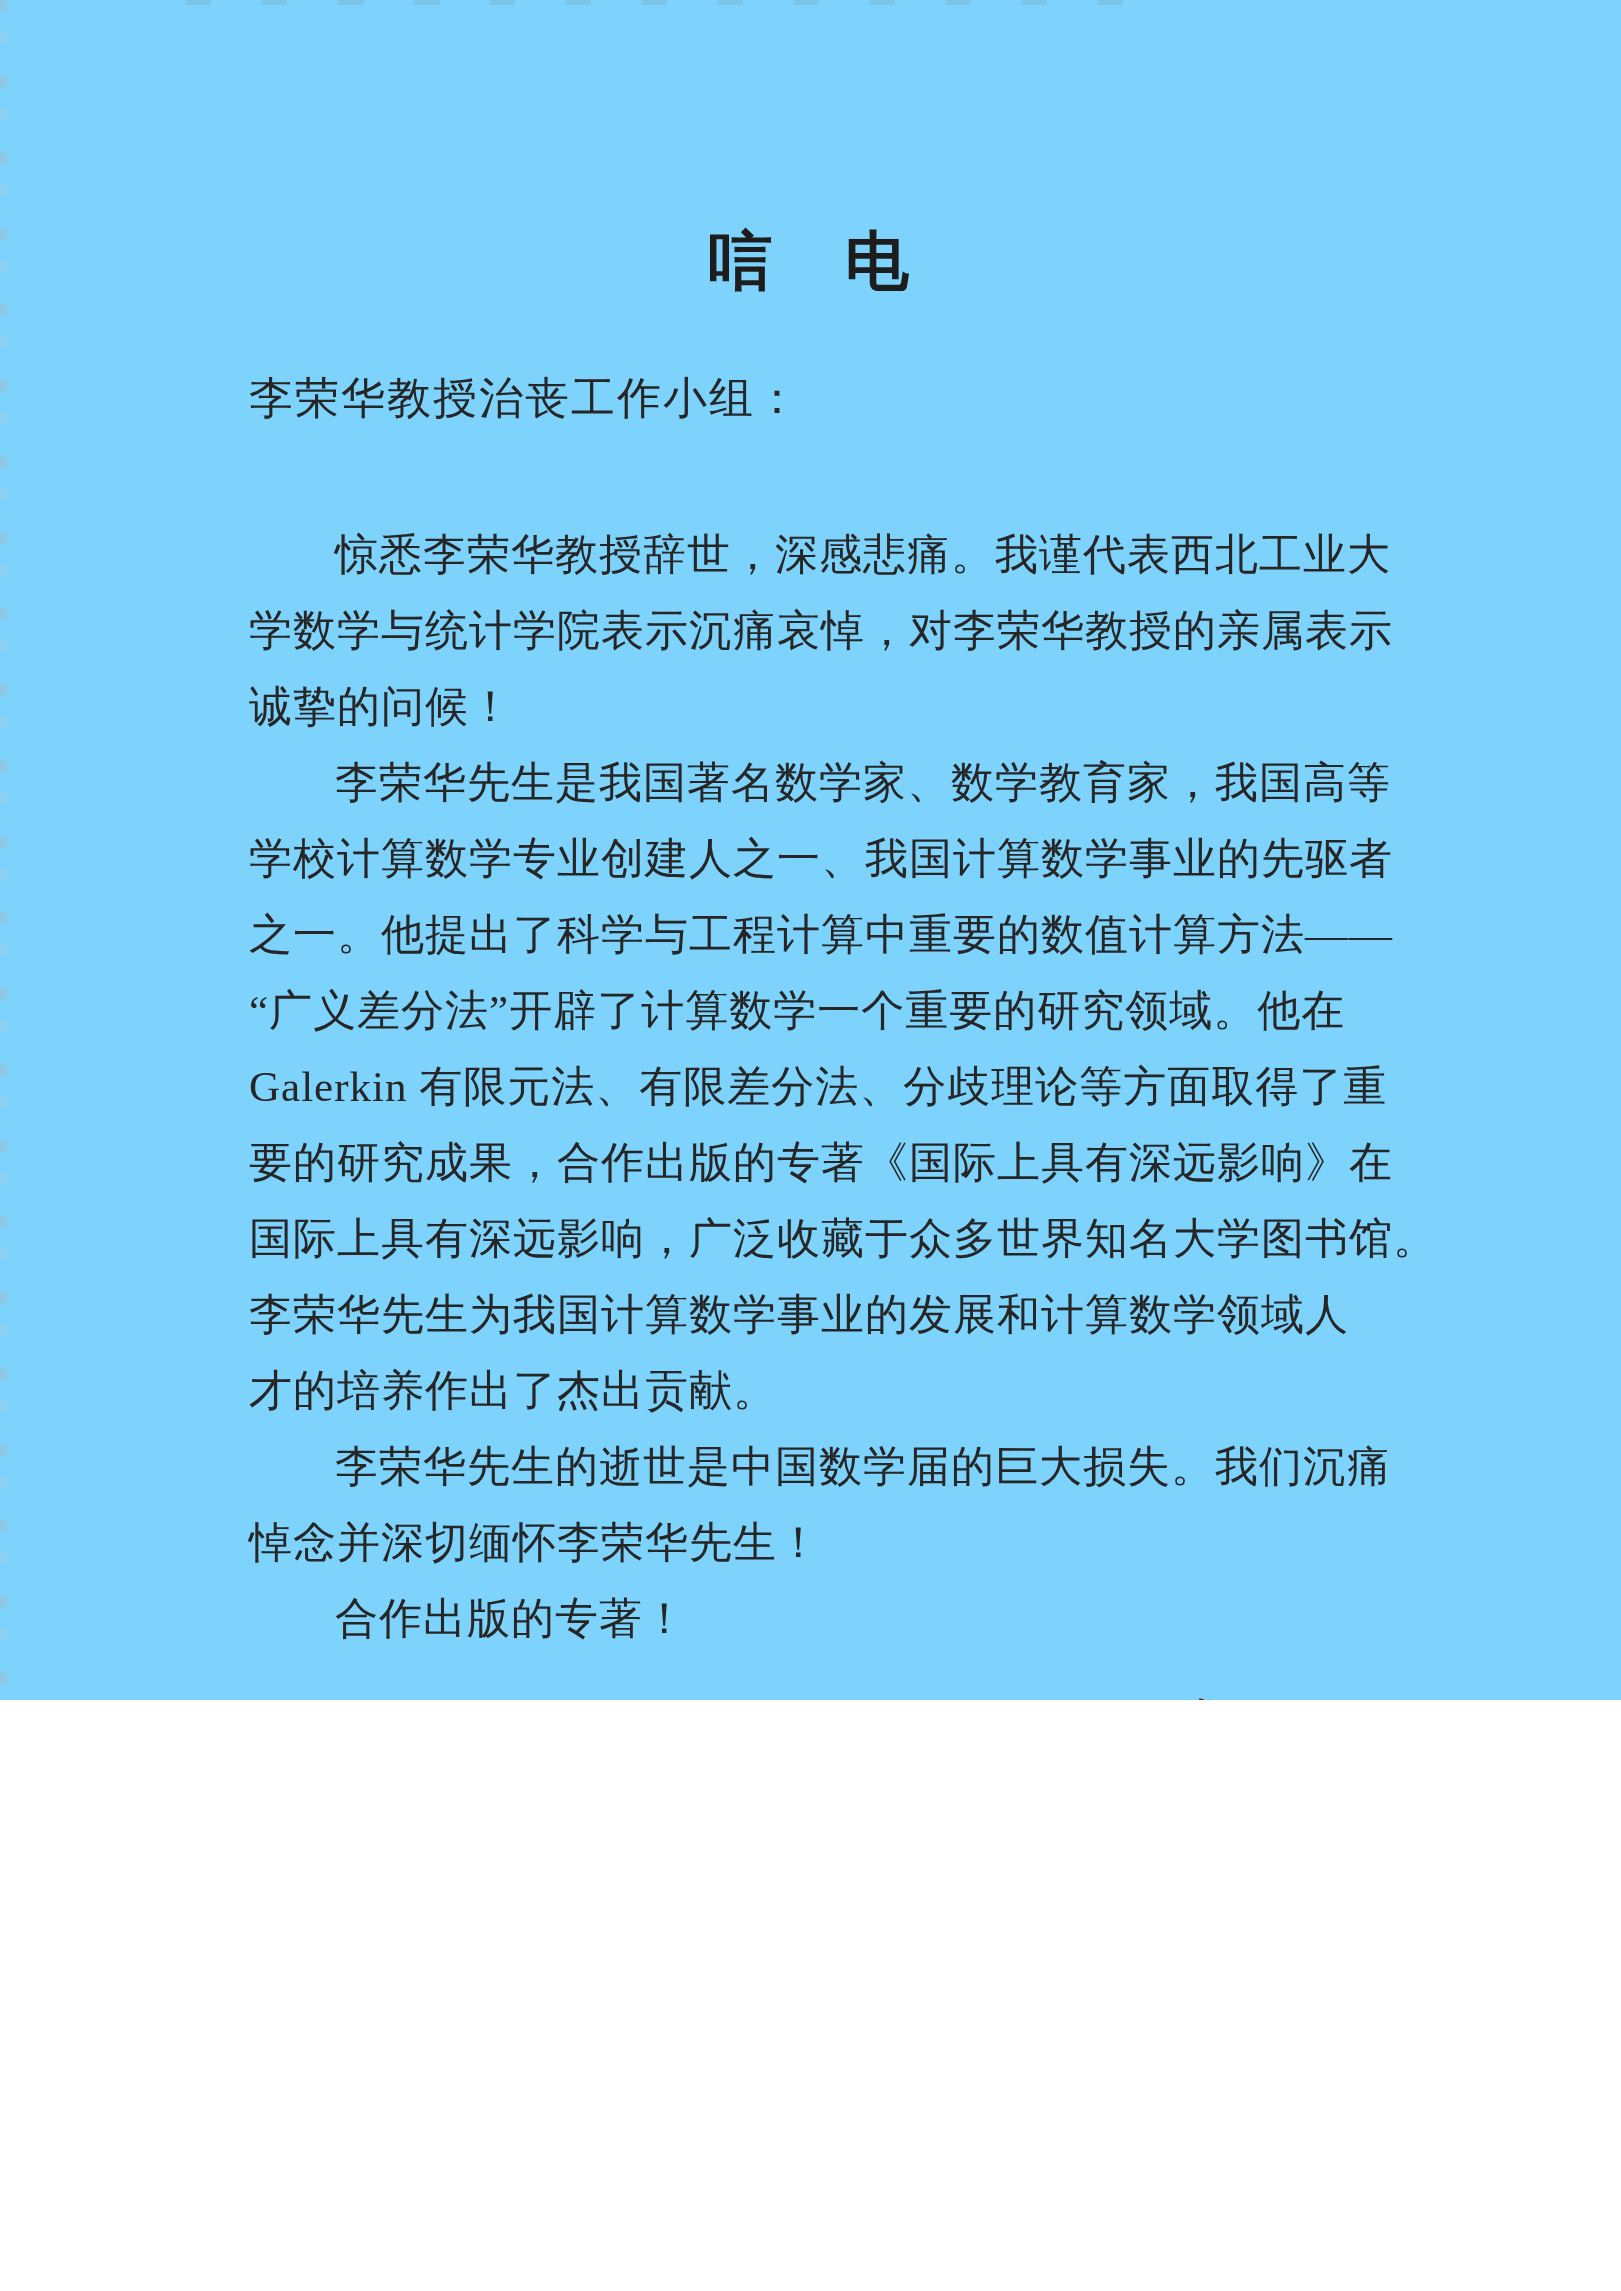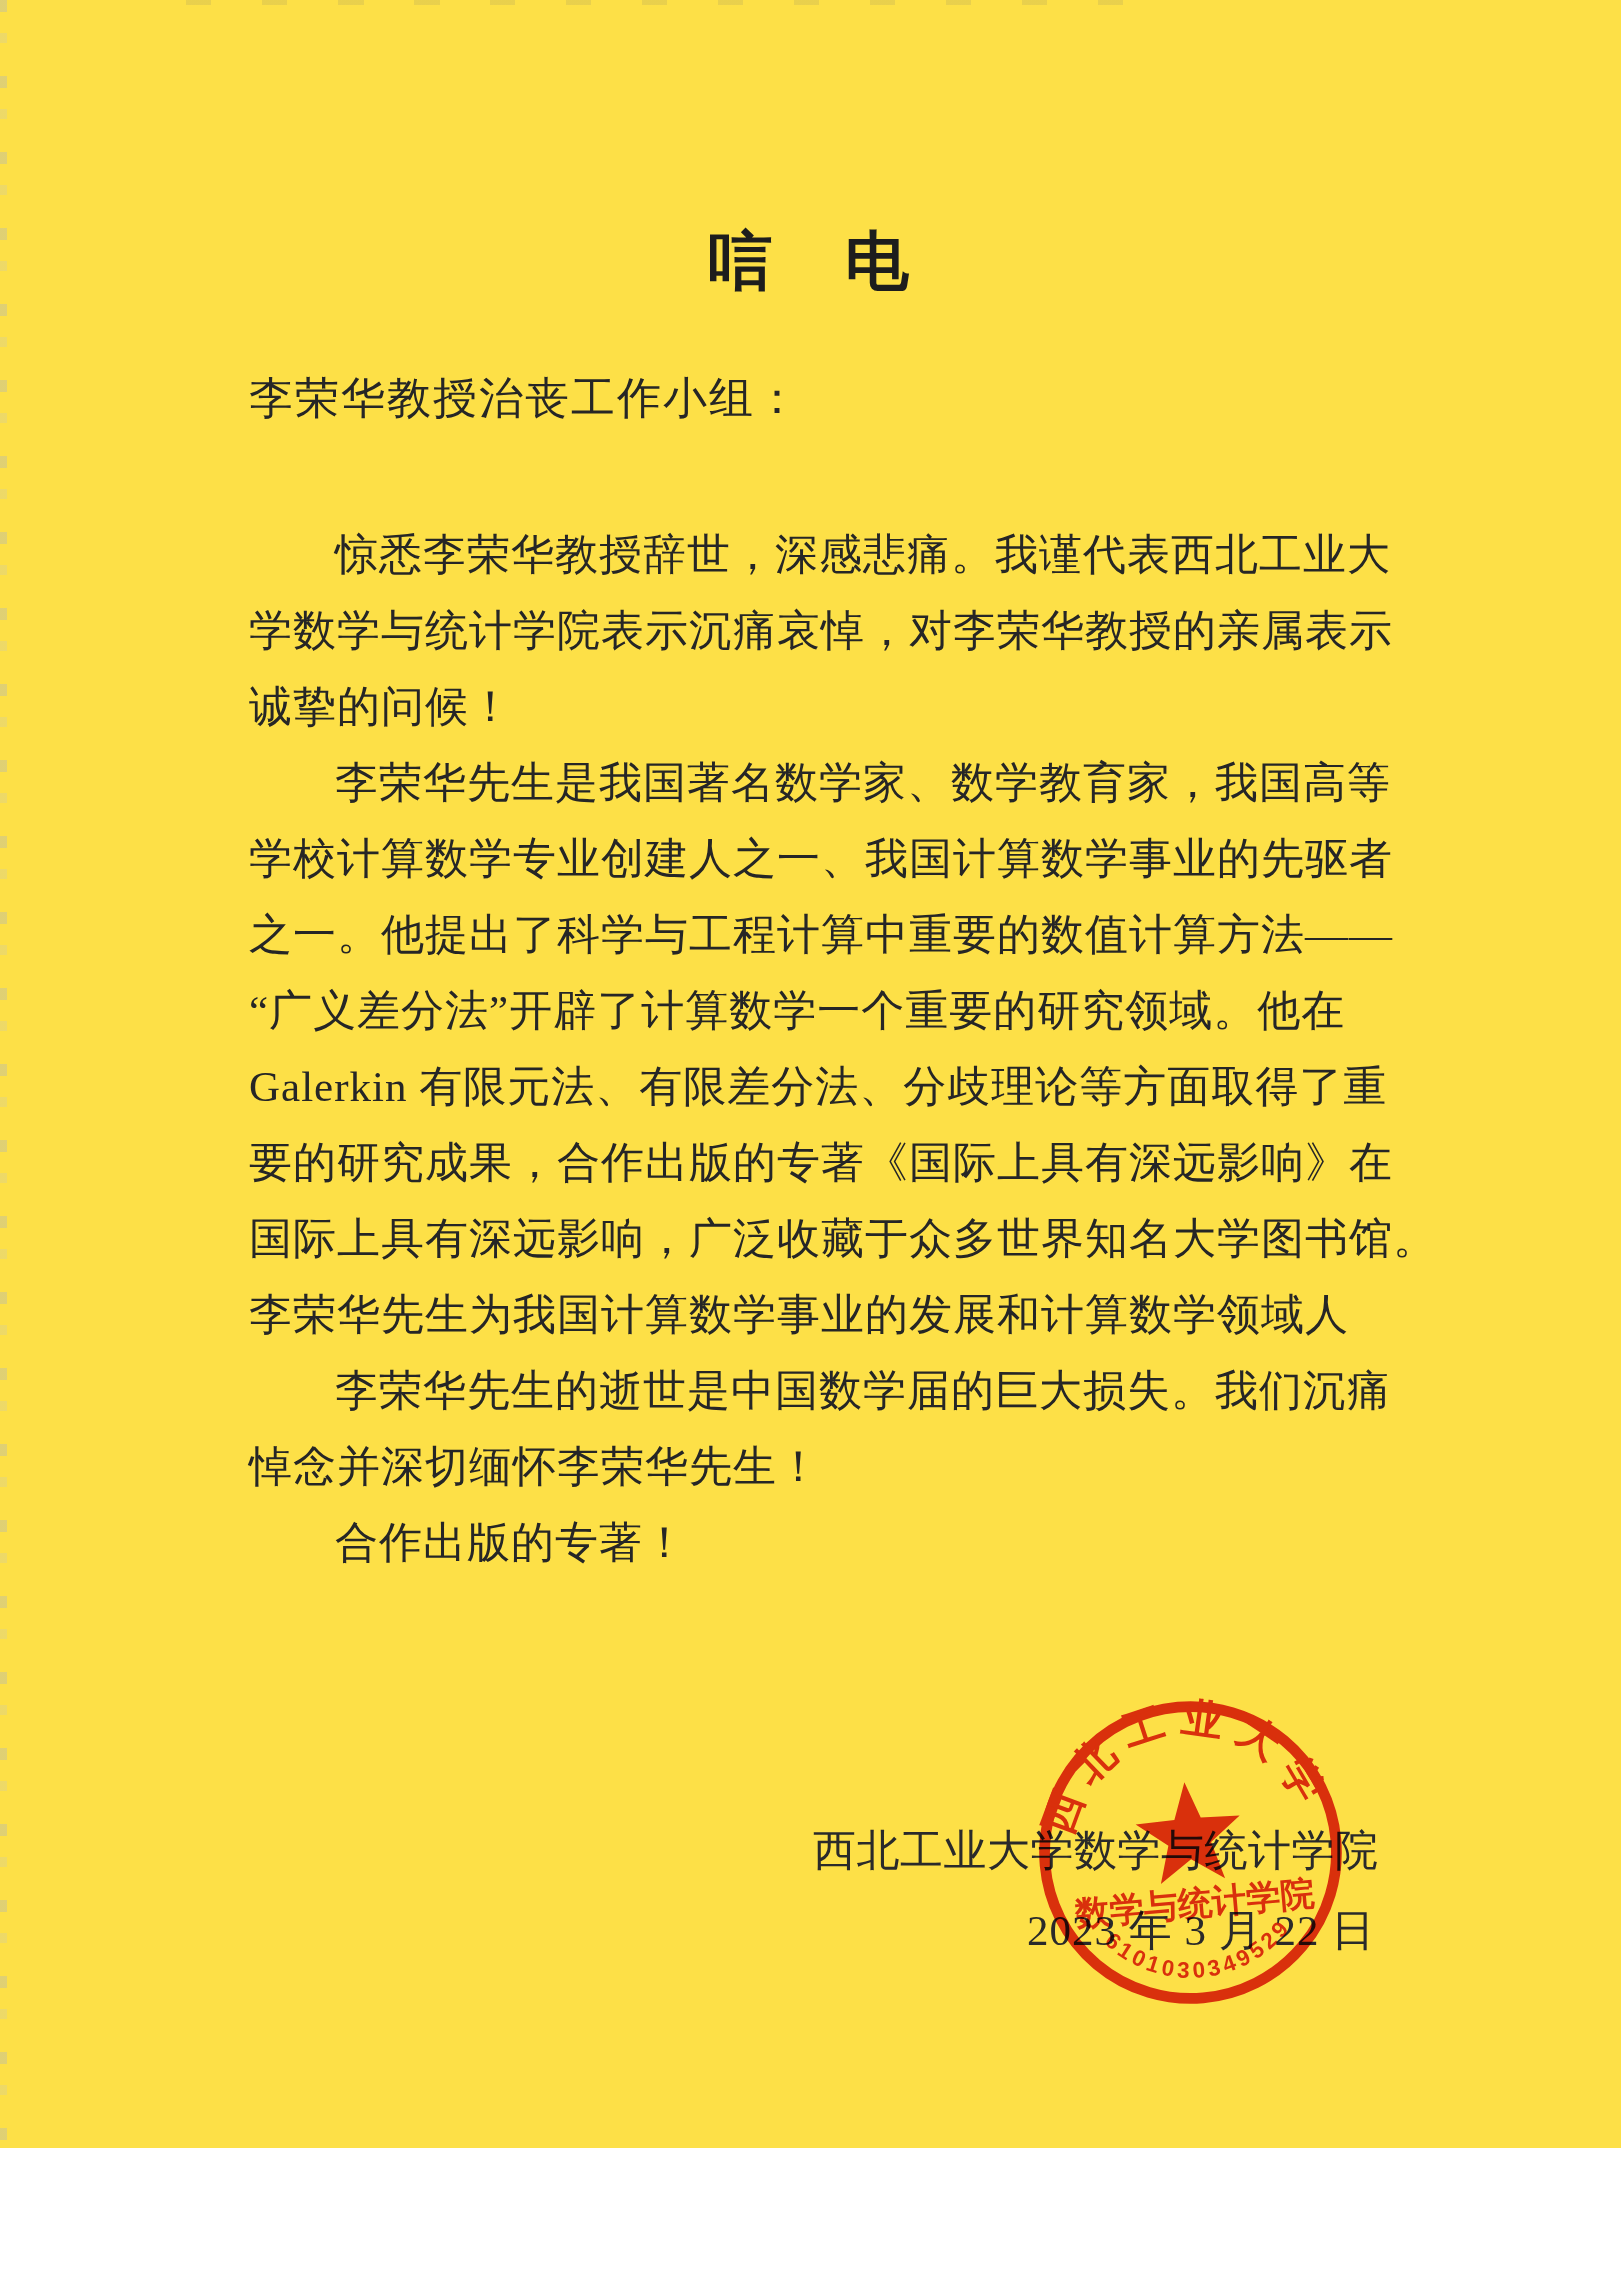--- a/index.html
+++ b/index.html
@@ -1,19 +1,19 @@
 <!DOCTYPE html>
 <html><head>
 <meta charset="utf-8">
 <style>
   html,body{margin:0;padding:0;background:#ffffff;}
   .page{
     position:relative;
-    width:1621px;height:2148px;
-    background:#fde047;
+    width:1621px;height:1700px;
+    background:#7dd3fc;
     overflow:hidden;
     font-family:"Liberation Serif","DejaVu Serif",serif;
     color:#262626;
   }
   
   .edge-left{
     position:absolute;left:0;top:0;bottom:0;width:6.9px;
     background:repeating-linear-gradient(180deg,
       rgba(175,182,188,.38) 0 11.8px, rgba(0,0,0,0) 11.8px 33px,
       rgba(190,196,200,.25) 33px 43px, rgba(0,0,0,0) 43px 76px);
@@ -78,20 +78,21 @@
       <div class="line">学数学与统计学院表示沉痛哀悼，对李荣华教授的亲属表示</div>
       <div class="line">诚挚的问候！</div>
       <div class="line indent">李荣华先生是我国著名数学家、数学教育家，我国高等</div>
       <div class="line">学校计算数学专业创建人之一、我国计算数学事业的先驱者</div>
       <div class="line">之一。他提出了科学与工程计算中重要的数值计算方法——</div>
       <div class="line">“广义差分法”开辟了计算数学一个重要的研究领域。他在</div>
       <div class="line">Galerkin 有限元法、有限差分法、分歧理论等方面取得了重</div>
       <div class="line">要的研究成果，合作出版的专著《国际上具有深远影响》在</div>
       <div class="line">国际上具有深远影响，广泛收藏于众多世界知名大学图书馆。</div>
       <div class="line">李荣华先生为我国计算数学事业的发展和计算数学领域人</div>
+      <div class="line">才的培养作出了杰出贡献。</div>
       <div class="line indent">李荣华先生的逝世是中国数学届的巨大损失。我们沉痛</div>
       <div class="line">悼念并深切缅怀李荣华先生！</div>
       <div class="line indent">合作出版的专著！</div>
     </div>
 
   <div class="signature">西北工业大学数学与统计学院</div>
 
   <div class="date">2023 年 3 月 22 日</div>
 
   <div class="seal">

